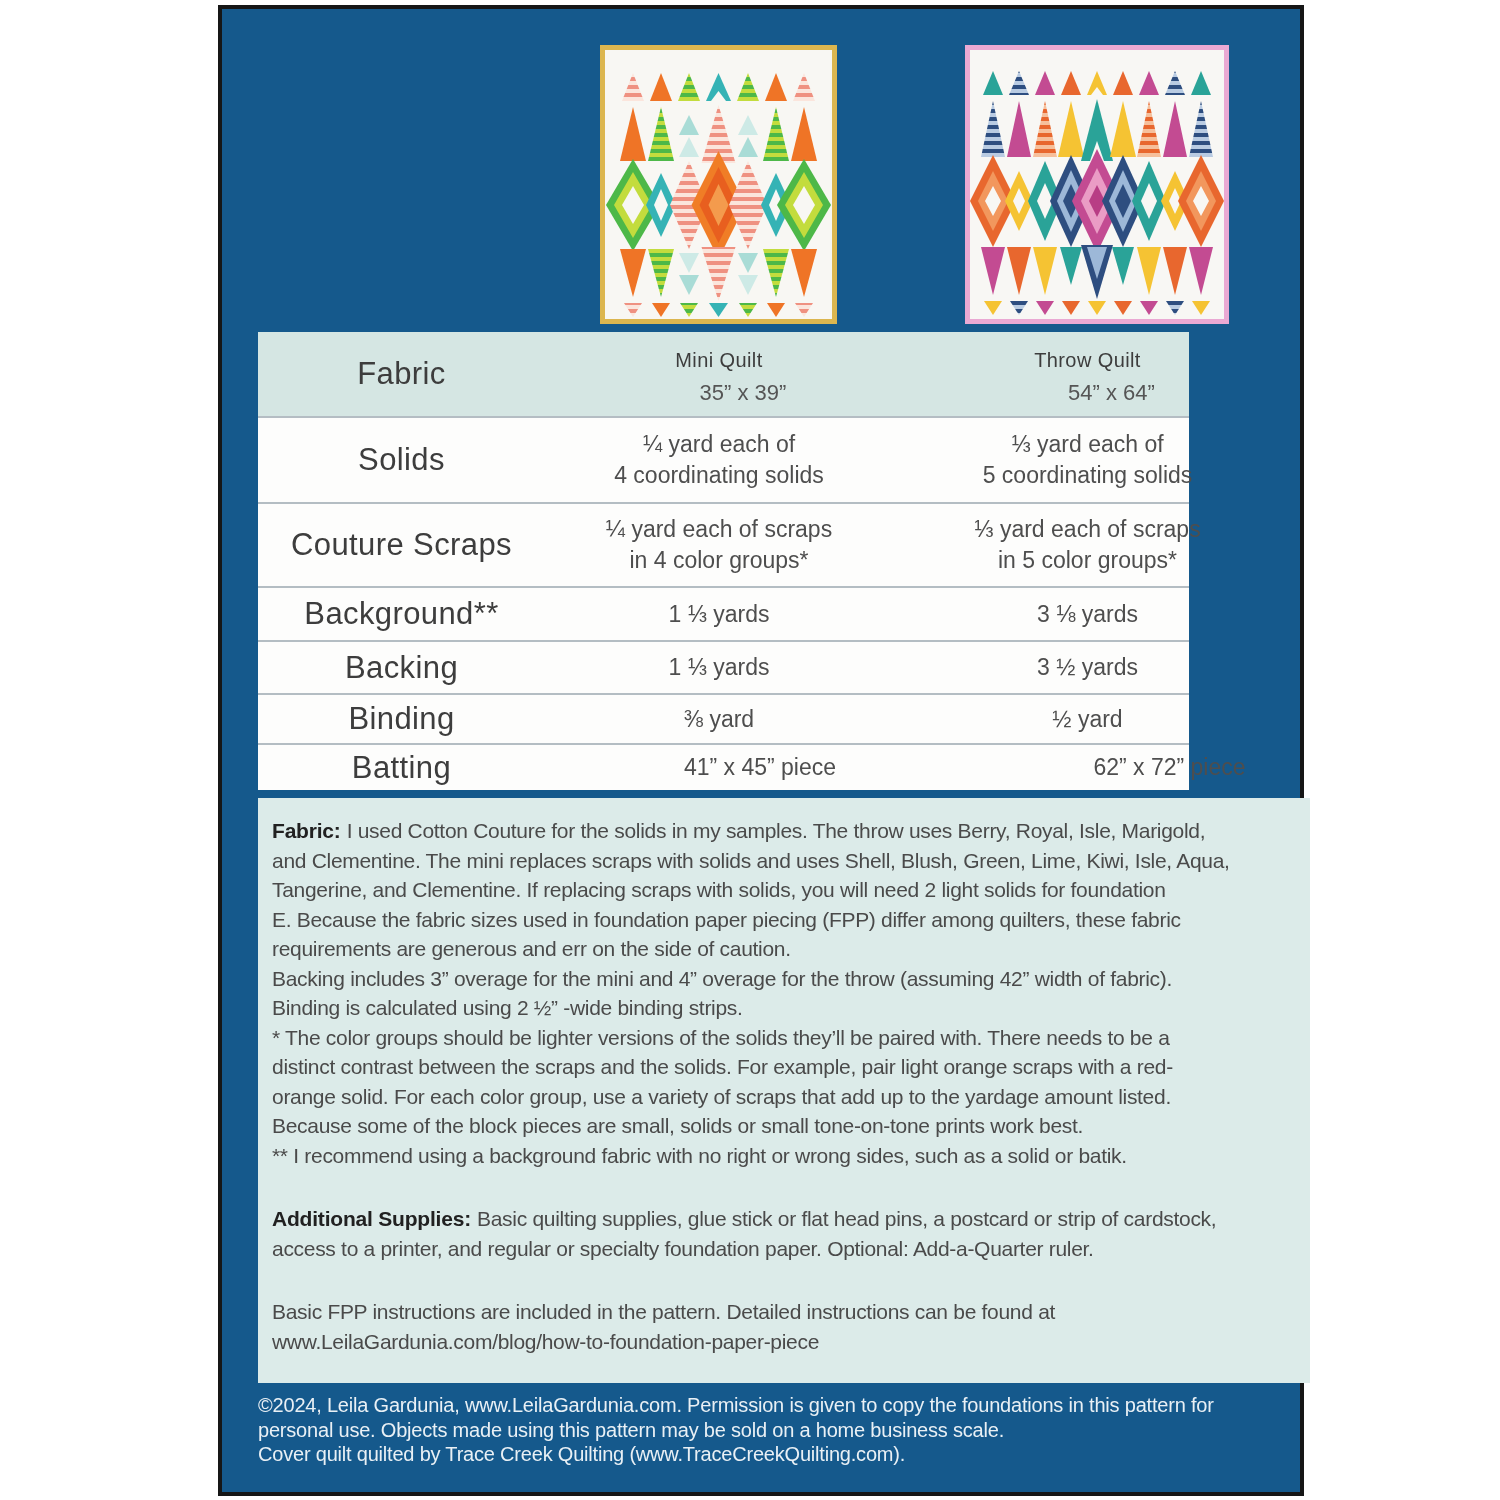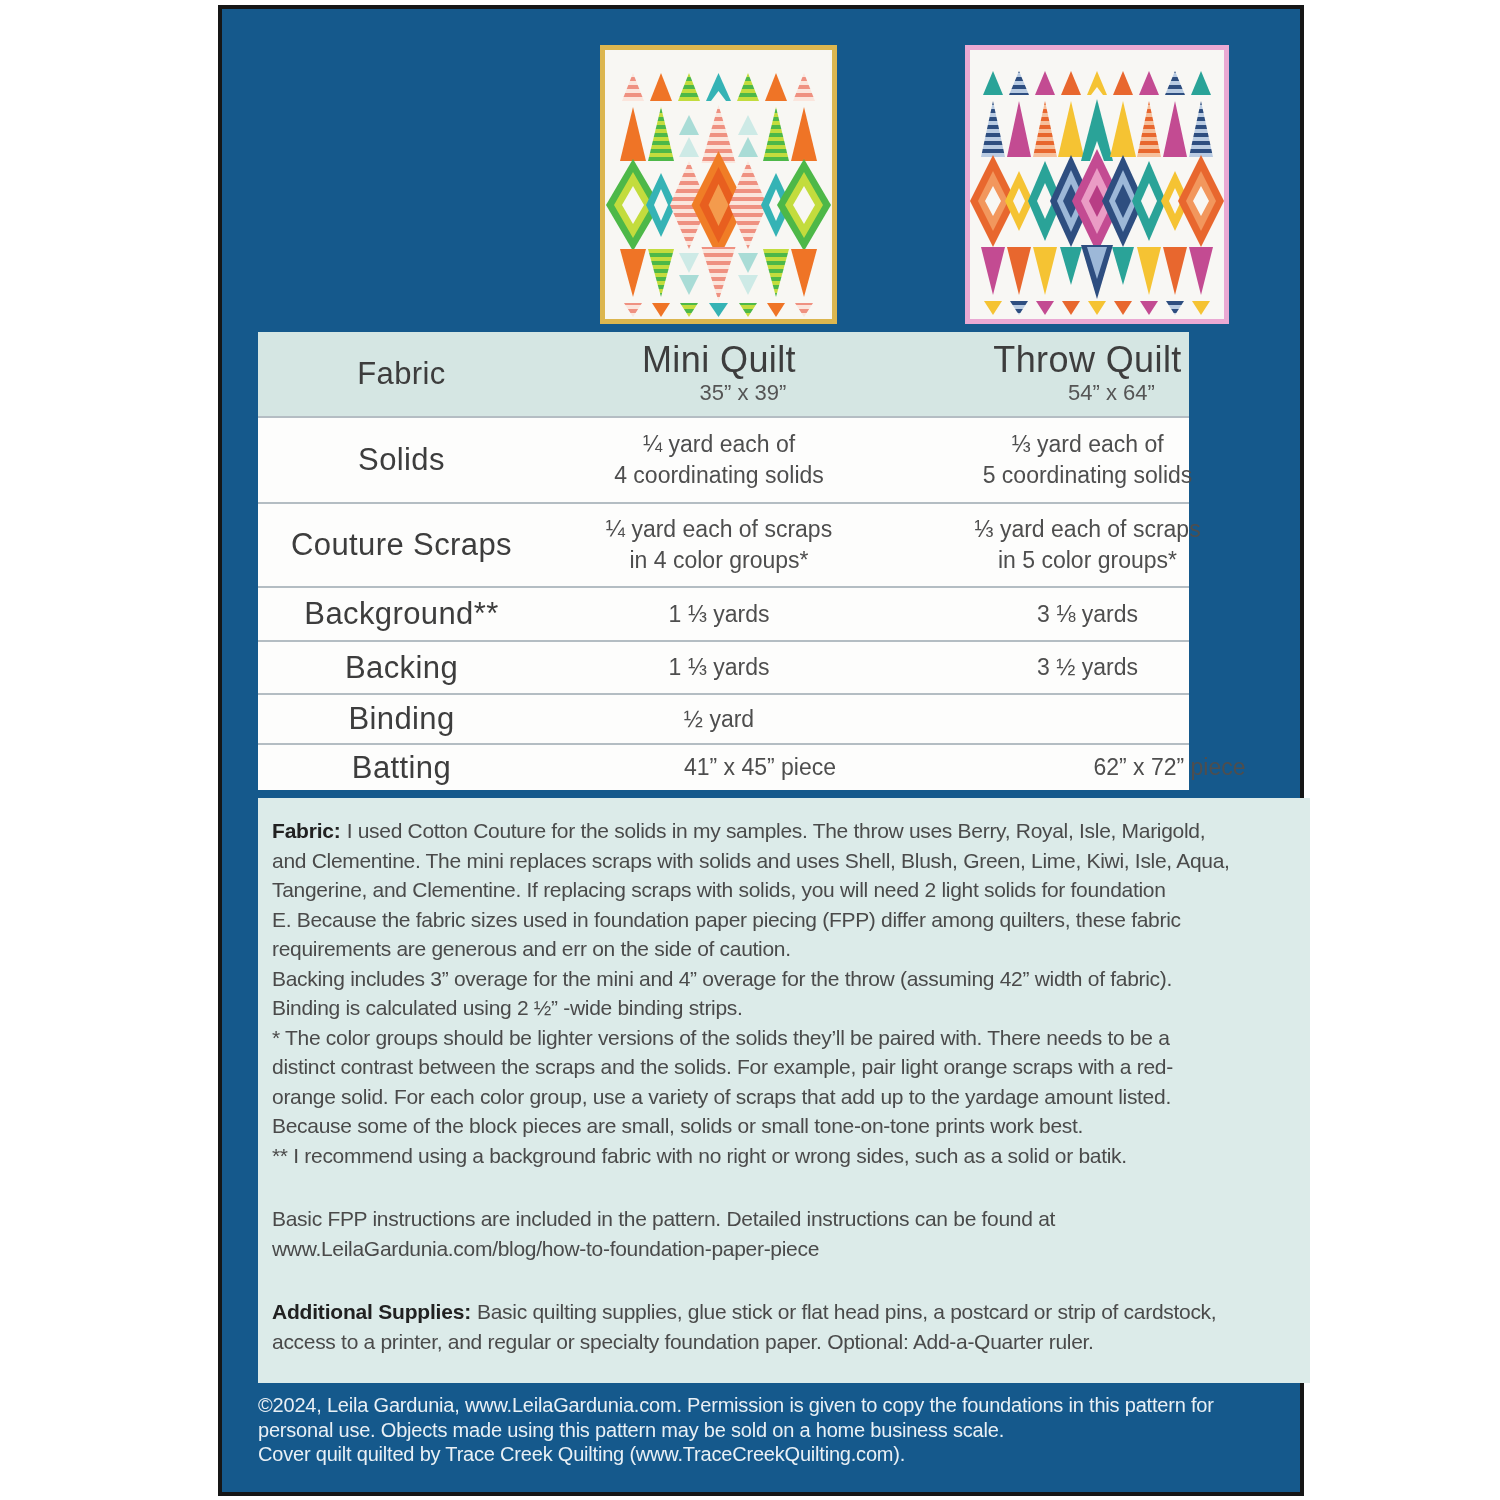--- a/index.html
+++ b/index.html
@@ -19,21 +19,21 @@
 
   
   .ftable { position:absolute; left:258px; top:332px; width:931px; }
   .trow { display:grid; grid-template-columns:287px 348px 389px; background:var(--table-row-bg,#fdfdfc); }
   .trow + .trow { border-top:2px solid var(--row-divider,#b4bdc3); }
   .thead { height:84px; background:var(--table-header-bg,#d5e6e3); }
   .h-86 { height:86px; } .h-84 { height:84px; } .h-54 { height:54px; }
   .h-53 { height:53px; } .h-50 { height:50px; } .h-47 { height:47px;gap:41px; }
   .cell { display:flex; flex-direction:column; align-items:center; justify-content:center; text-align:center; }
   .lbl { font-size:31px; letter-spacing:.4px; color:var(--heading-text,#3d3d3d); }
-  .htitle { font-size:36px; letter-spacing:.4px; color:var(--heading-text,#3d3d3d); line-height:38px; }
+  .htitle { font-size:20px; letter-spacing:.4px; color:var(--heading-text,#3d3d3d); line-height:38px; }
   .hsize { font-size:22px; color:#555; line-height:28px;margin-left:48px; }
   .val { font-size:23px; color:#4e4e4e; line-height:31px; white-space:pre-line; }
 
   
   .info-box {
     position:absolute; left:258px; top:798px; width:1052px; height:585px;
     background:var(--info-box-bg,#dcebe9);
     padding:18px 14px; overflow:hidden;
     color:var(--body-text,#4a4a4a);
     font-size:21px; line-height:29.5px; letter-spacing:-0.3px;
@@ -244,20 +244,21 @@
       <div class="cell val">1 ⅓ yards</div>
       <div class="cell val">3 ⅛ yards</div>
     </div>
     <div class="trow h-53">
       <div class="cell lbl">Backing</div>
       <div class="cell val">1 ⅓ yards</div>
       <div class="cell val">3 ½ yards</div>
     </div>
     <div class="trow h-50">
       <div class="cell lbl">Binding</div>
+      <div class="cell val">⅜ yard</div>
       <div class="cell val">½ yard</div>
     </div>
     <div class="trow h-47">
       <div class="cell lbl">Batting</div>
       <div class="cell val">41” x 45” piece</div>
       <div class="cell val">62” x 72” piece</div>
     </div>
   </div>
 
   <div class="info-box">
@@ -266,24 +267,24 @@
 Tangerine, and Clementine. If replacing scraps with solids, you will need 2 light solids for foundation
 E. Because the fabric sizes used in foundation paper piecing (FPP) differ among quilters, these fabric
 requirements are generous and err on the side of caution.
 Backing includes 3” overage for the mini and 4” overage for the throw (assuming 42” width of fabric).
 Binding is calculated using 2 ½” -wide binding strips.
 * The color groups should be lighter versions of the solids they’ll be paired with. There needs to be a
 distinct contrast between the scraps and the solids. For example, pair light orange scraps with a red-
 orange solid. For each color group, use a variety of scraps that add up to the yardage amount listed.
 Because some of the block pieces are small, solids or small tone-on-tone prints work best.
 ** I recommend using a background fabric with no right or wrong sides, such as a solid or batik.</span></p>
+    <p class="gap"><strong>Additional Supplies:</strong><span>Basic quilting supplies, glue stick or flat head pins, a postcard or strip of cardstock,
+access to a printer, and regular or specialty foundation paper. Optional: Add-a-Quarter ruler.</span></p>
     <p class="gap">Basic FPP instructions are included in the pattern. Detailed instructions can be found at
 www.LeilaGardunia.com/blog/how-to-foundation-paper-piece</p>
-    <p class="gap"><strong>Additional Supplies:</strong><span>Basic quilting supplies, glue stick or flat head pins, a postcard or strip of cardstock,
-access to a printer, and regular or specialty foundation paper. Optional: Add-a-Quarter ruler.</span></p>
   </div>
 
   <div class="footer">
     <p>©2024, Leila Gardunia, www.LeilaGardunia.com. Permission is given to copy the foundations in this pattern for
 personal use. Objects made using this pattern may be sold on a home business scale.</p>
     <p>Cover quilt quilted by Trace Creek Quilting (www.TraceCreekQuilting.com).</p>
   </div>
 </div>
 
 </body></html>

